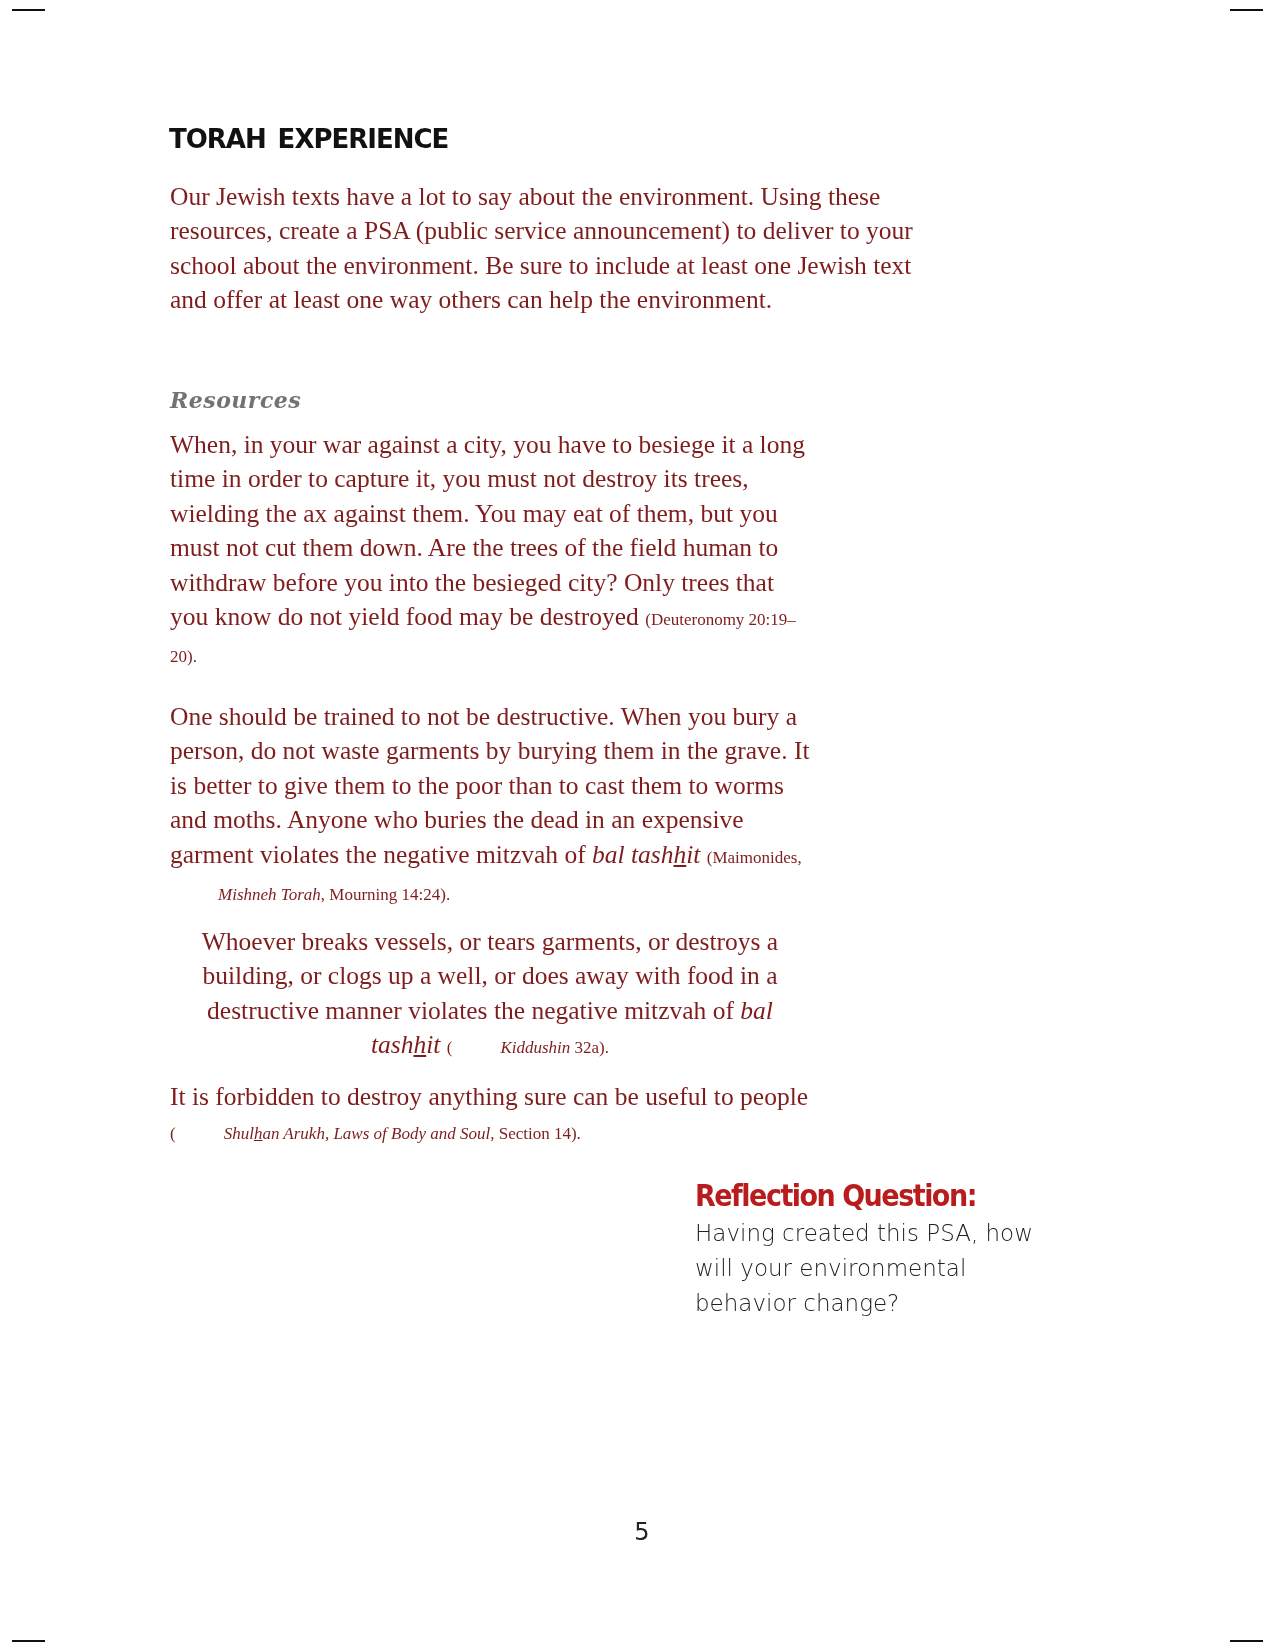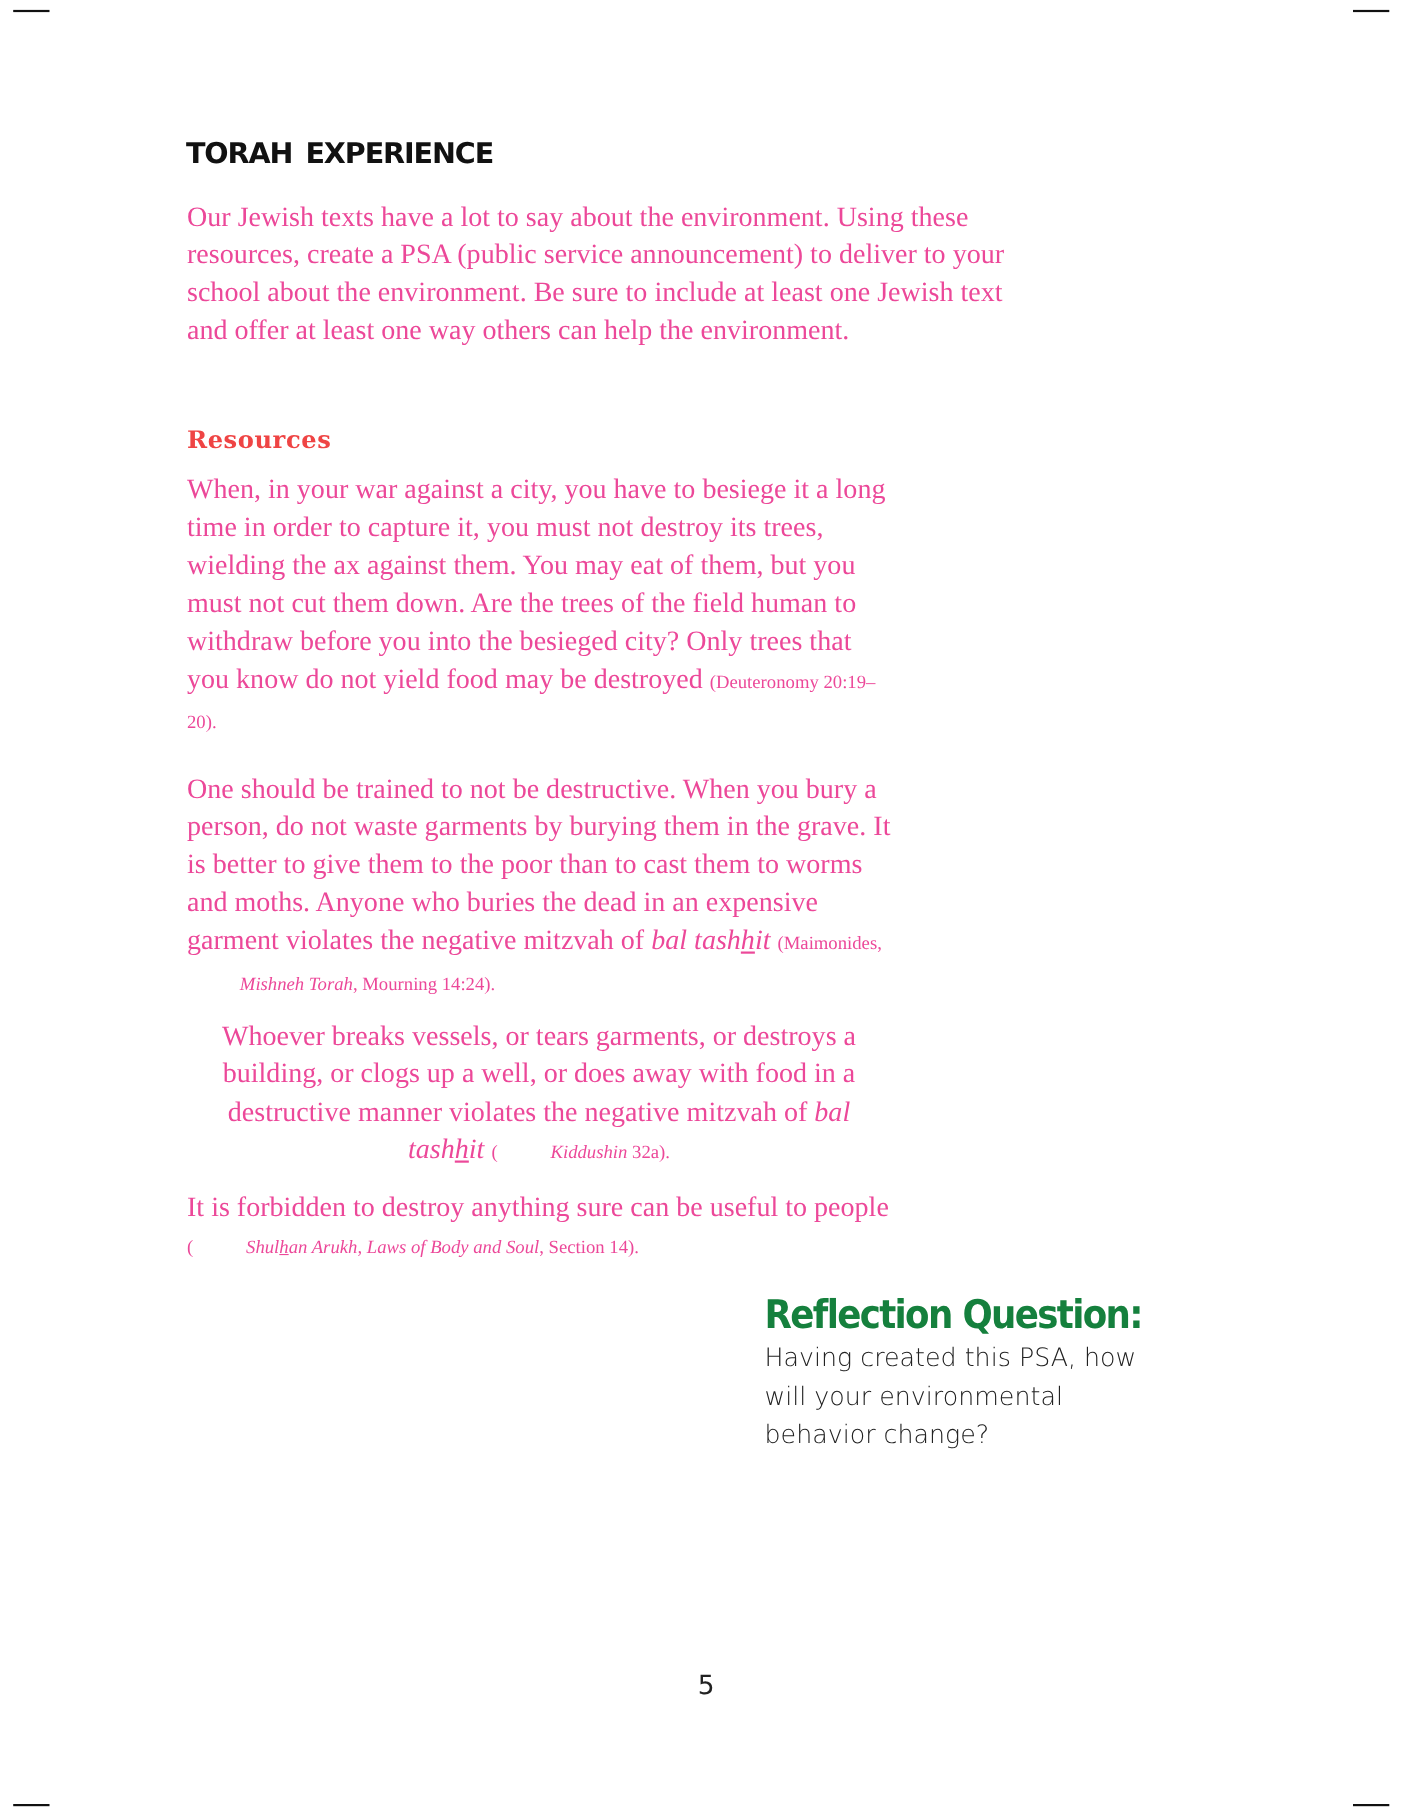--- a/index.html
+++ b/index.html
@@ -7,44 +7,44 @@
   .crop { position: absolute; height: 2px; background: #111; width: 33px; }
   .title {
     position: absolute; left: 169px; top: 114px; margin: 0;
     font-family: "DejaVu Sans", sans-serif; font-weight: bold;
     font-size: 37px; letter-spacing: -1px; line-height: 44px;
     font-variant: small-caps; text-transform: lowercase; color: #111; text-align: center;
   }
   .body-text {
     position: absolute; left: 170px; margin: 0;
     font-family: "Liberation Serif", serif; font-size: 25.5px; line-height: 34.4px;
-    color: #ec4899;
+    color: #7f1d1d;
   }
   .intro { top: 180px; width: 780px; }
   .resources-heading {
     position: absolute; left: 170px; top: 386px; margin: 0;
-    font-family: "DejaVu Serif", serif; 
-    font-size: 22px; line-height: 28px; color: #ef4444; letter-spacing: 0.5px;
+    font-family: "DejaVu Serif", serif; font-style: italic;
+    font-size: 22px; line-height: 28px; color: #737373; letter-spacing: 0.5px;
   }
   .res { width: 640px; }
   .r1 { top: 428px; }
   .r2 { top: 700px; }
   .r3 { top: 925px; text-align: center; }
   .r4 { top: 1080px; }
   .cite { font-size: 17px; }
   .cite i { font-style: italic; margin-left: 48px; }
   .u { text-decoration: underline; }
   .reflection {
     position: absolute; left: 695px; top: 1178px; width: 360px; margin: 0;
     font-family: "DejaVu Sans", sans-serif; font-weight: 300;
     font-size: 23px; line-height: 35px; color: #222;
   }
   .reflection .label {
     font-family: "DejaVu Sans Condensed", "DejaVu Sans", sans-serif;
-    font-weight: bold; font-size: 36px; letter-spacing: -1.5px; color: #15803d;
+    font-weight: bold; font-size: 30px; letter-spacing: -1.5px; color: #b91c1c;
   }
   .page-number {
     position: absolute; left: 630px; top: 1518px; width: 24px; text-align: center;
     font-family: "DejaVu Sans", sans-serif; font-size: 24px; color: #222;
   }
 </style>
 </head>
 <body>
 
 <div class="crop" style="left:12px; top:9px;"></div>

